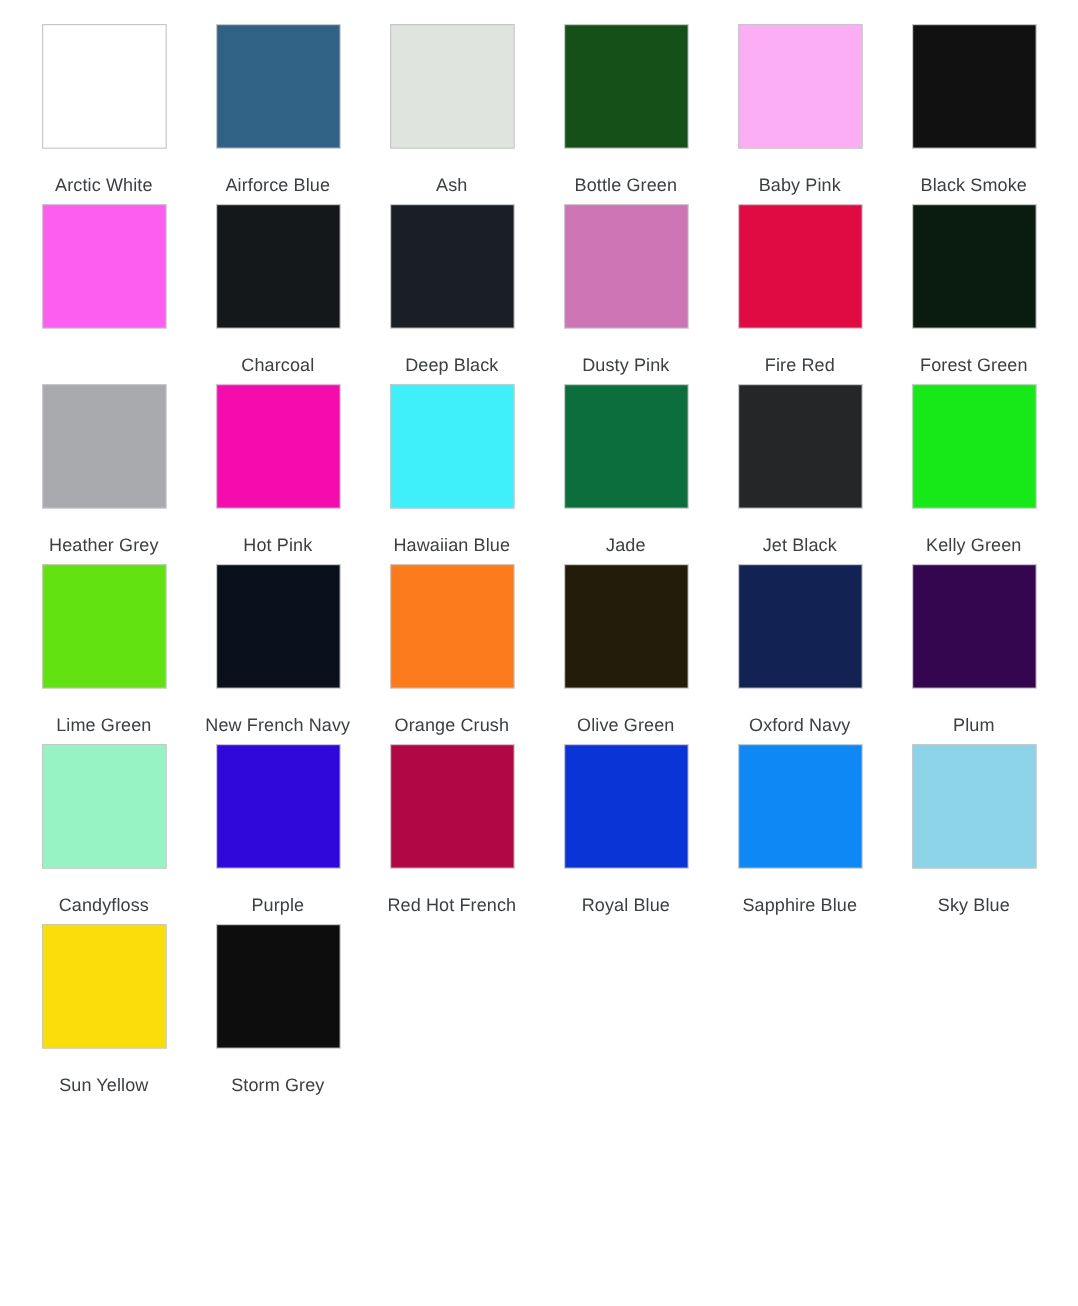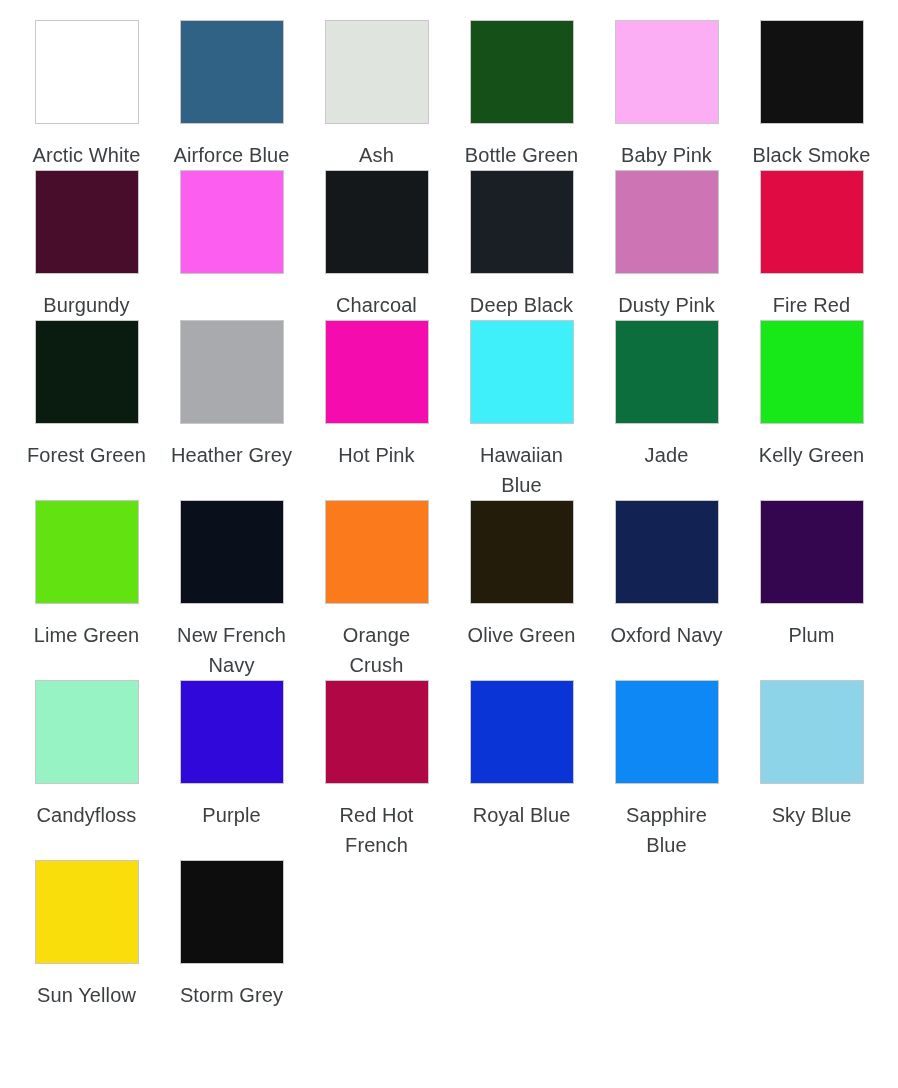--- a/index.html
+++ b/index.html
@@ -37,21 +37,21 @@
 
   .swatch-chip {
     width: 104px;
     height: 104px;
     border: 1px solid #c8c8c8;
     background-clip: padding-box;
   }
 
   .swatch-label {
     margin-top: 16px;
-    font-size: 20px;
+    font-size: 15px;
     line-height: 30px;
     text-align: center;
     color: #3c4043;
     letter-spacing: 0.1px;
     max-width: 126px;
     word-wrap: break-word;
   }
 </style>
 </head>
 <body style="background: rgb(255, 255, 255); color: rgb(60, 64, 67);">
@@ -73,24 +73,20 @@
       <div class="swatch-chip" style="background-color: rgb(20, 80, 24); border-color: rgb(200, 200, 200);"></div>
       <div class="swatch-label">Bottle Green</div>
     </div>
     <div class="swatch-cell">
       <div class="swatch-chip" style="background-color: rgb(252, 174, 244); border-color: rgb(200, 200, 200);"></div>
       <div class="swatch-label">Baby Pink</div>
     </div>
     <div class="swatch-cell">
       <div class="swatch-chip" style="background-color: rgb(17, 17, 17); border-color: rgb(200, 200, 200);"></div>
       <div class="swatch-label">Black Smoke</div>
-    </div>
-    <div class="swatch-cell">
-      <div class="swatch-chip" style="background-color: rgb(71, 13, 43); border-color: rgb(200, 200, 200);"></div>
-      <div class="swatch-label">Burgundy</div>
     </div>
     <div class="swatch-cell">
       <div class="swatch-chip" style="background-color: rgb(252, 94, 240); border-color: rgb(200, 200, 200);"></div>
     </div>
     <div class="swatch-cell">
       <div class="swatch-chip" style="background-color: rgb(21, 24, 26); border-color: rgb(200, 200, 200);"></div>
       <div class="swatch-label">Charcoal</div>
     </div>
     <div class="swatch-cell">
       <div class="swatch-chip" style="background-color: rgb(26, 31, 37); border-color: rgb(200, 200, 200);"></div>
@@ -116,20 +112,24 @@
       <div class="swatch-chip" style="background-color: rgb(245, 12, 174); border-color: rgb(200, 200, 200);"></div>
       <div class="swatch-label">Hot Pink</div>
     </div>
     <div class="swatch-cell">
       <div class="swatch-chip" style="background-color: rgb(63, 240, 251); border-color: rgb(200, 200, 200);"></div>
       <div class="swatch-label">Hawaiian Blue</div>
     </div>
     <div class="swatch-cell">
       <div class="swatch-chip" style="background-color: rgb(12, 110, 61); border-color: rgb(200, 200, 200);"></div>
       <div class="swatch-label">Jade</div>
+    </div>
+    <div class="swatch-cell">
+      <div class="swatch-chip" style="background-color: rgb(37, 38, 40); border-color: rgb(200, 200, 200);"></div>
+      <div class="swatch-label">Jet Black</div>
     </div>
     <div class="swatch-cell">
       <div class="swatch-chip" style="background-color: rgb(23, 232, 23); border-color: rgb(200, 200, 200);"></div>
       <div class="swatch-label">Kelly Green</div>
     </div>
     <div class="swatch-cell">
       <div class="swatch-chip" style="background-color: rgb(98, 226, 16); border-color: rgb(200, 200, 200);"></div>
       <div class="swatch-label">Lime Green</div>
     </div>
     <div class="swatch-cell">

